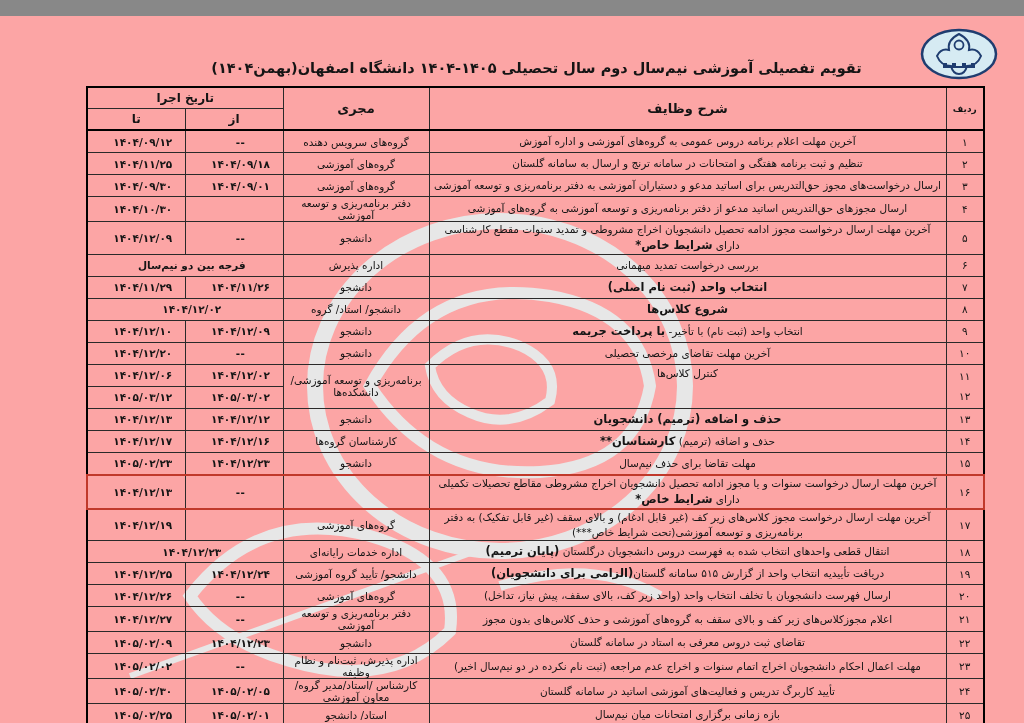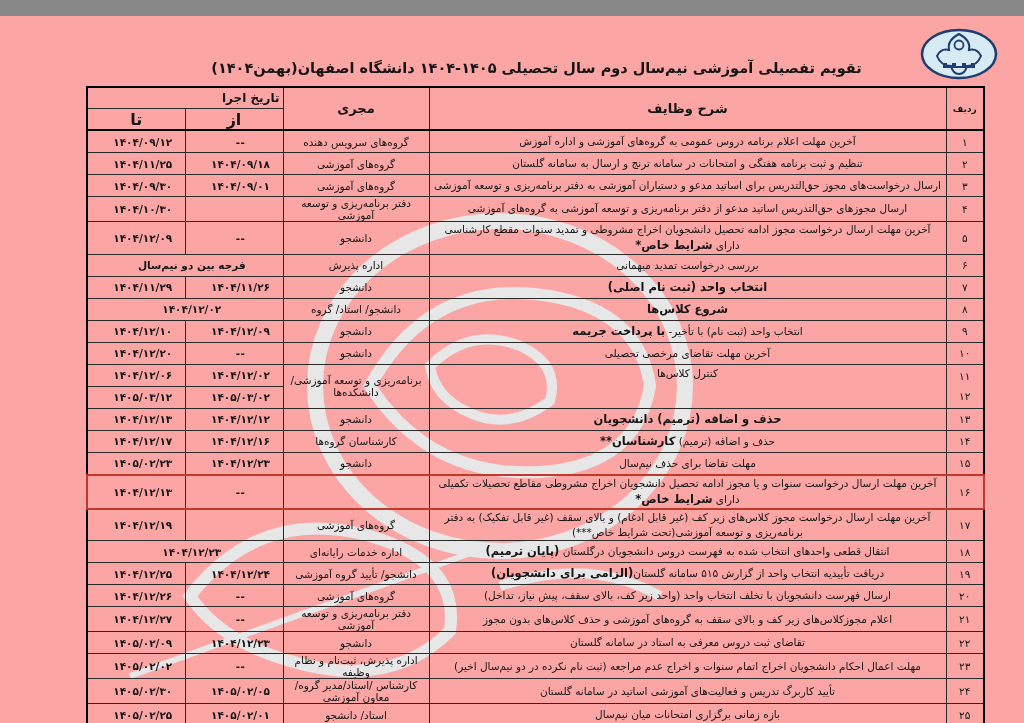--- a/index.html
+++ b/index.html
@@ -15,22 +15,22 @@
     font-weight:bold;font-size:14.5px;letter-spacing:0;
   }
   table.cal{
     position:absolute;top:70px;right:39px;width:897px;
     border-collapse:collapse;table-layout:fixed;background:transparent;
   }
   .cal th,.cal td{border:1px solid #2a2a2a;padding:0 3px;background:transparent;overflow:hidden;}
   .cal{border:2.5px solid #000;}
   .cal thead th{font-weight:bold;}
   .cal th.sp{border-bottom:2.5px solid #000;}
-  .cal thead tr.sub th{border-bottom:2.5px solid #000;height:20px;font-size:16px;}
-  .cal th.hdate{height:20px;font-size:12px;text-align:right;}
+  .cal thead tr.sub th{border-bottom:2.5px solid #000;height:20px;font-size:12px;}
+  .cal th.hdate{height:20px;font-size:12px;}
   .cal th.hdesc,.cal th.hexec{font-size:13px;}
   .cal th.num{font-size:9px;font-weight:bold;}
   col.c-num{width:38px;}
   col.c-desc{width:517px;}
   col.c-exec{width:146px;}
   col.c-from{width:98px;}
   col.c-to{width:98px;}
   .cal tbody td{height:21px;font-size:10.5px;}
   td.num{text-align:center;font-size:10px;padding:0;}
   td.desc{text-align:center;line-height:1.45;}

